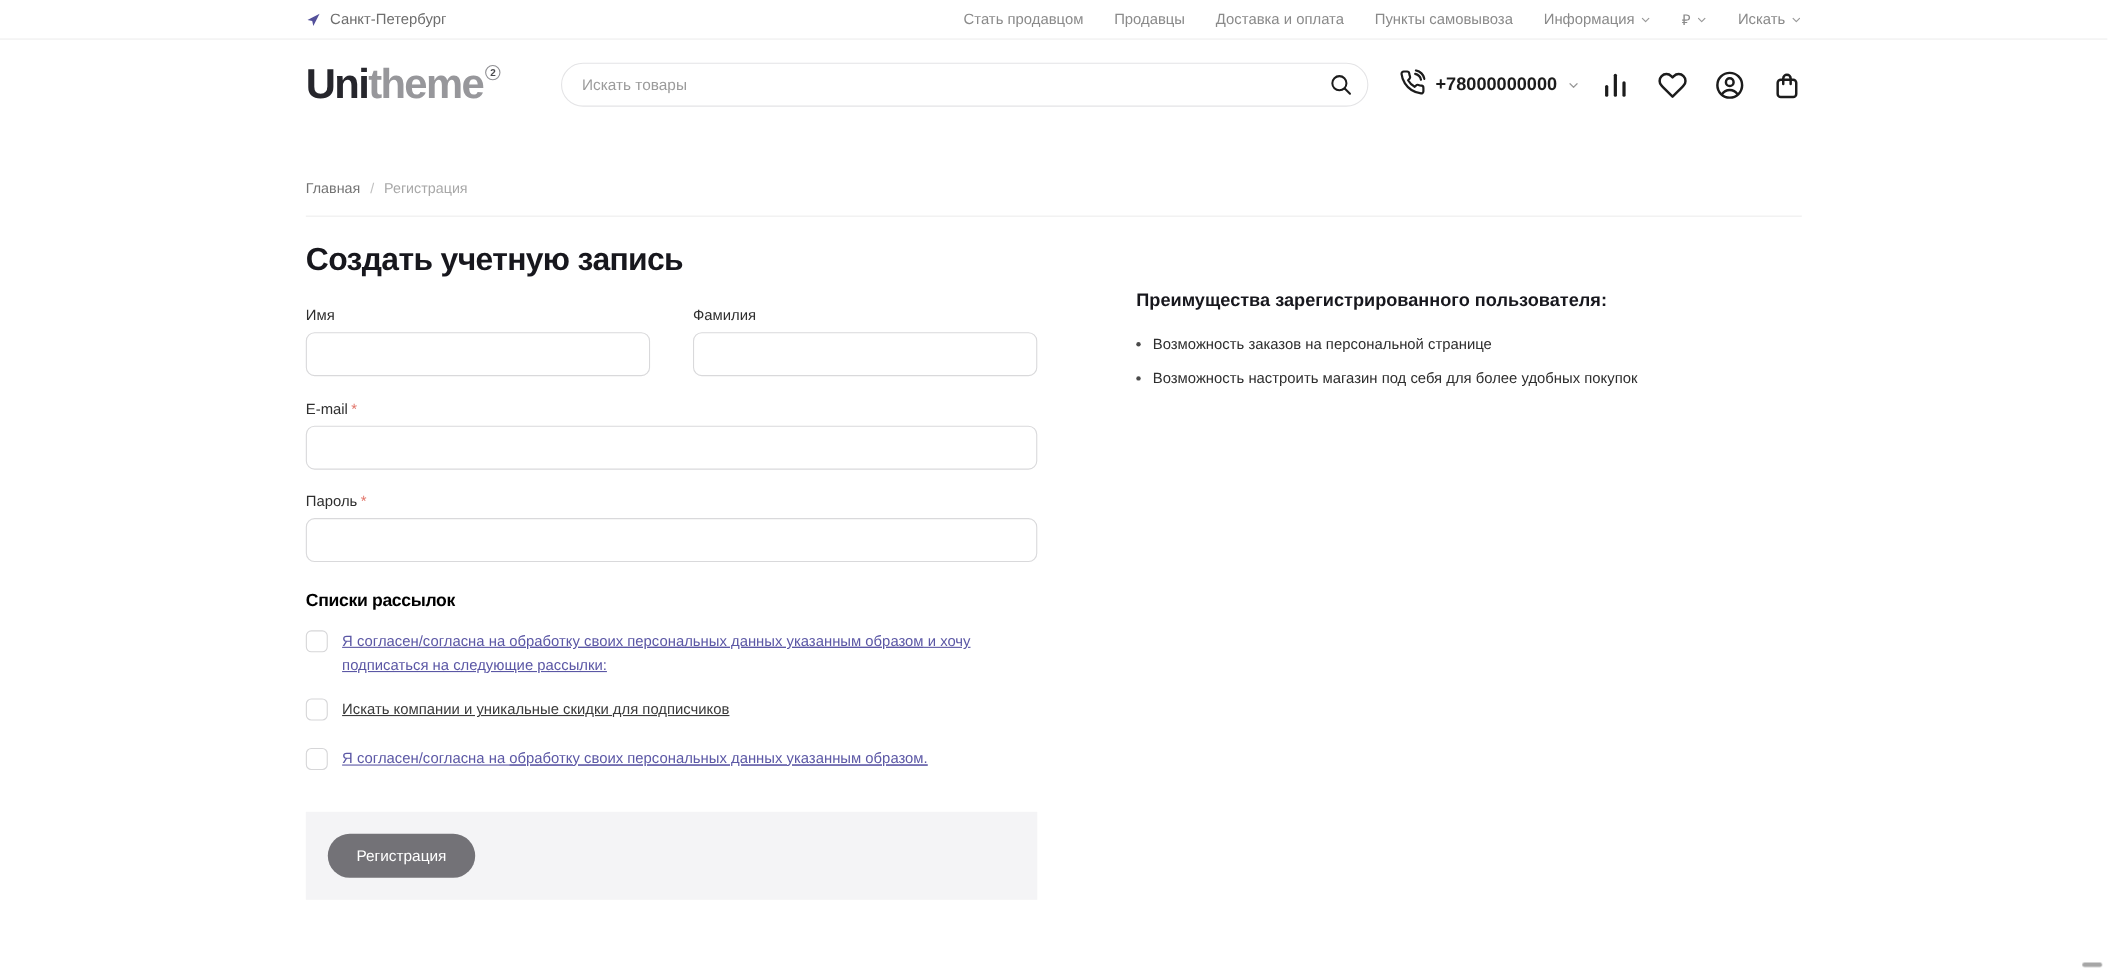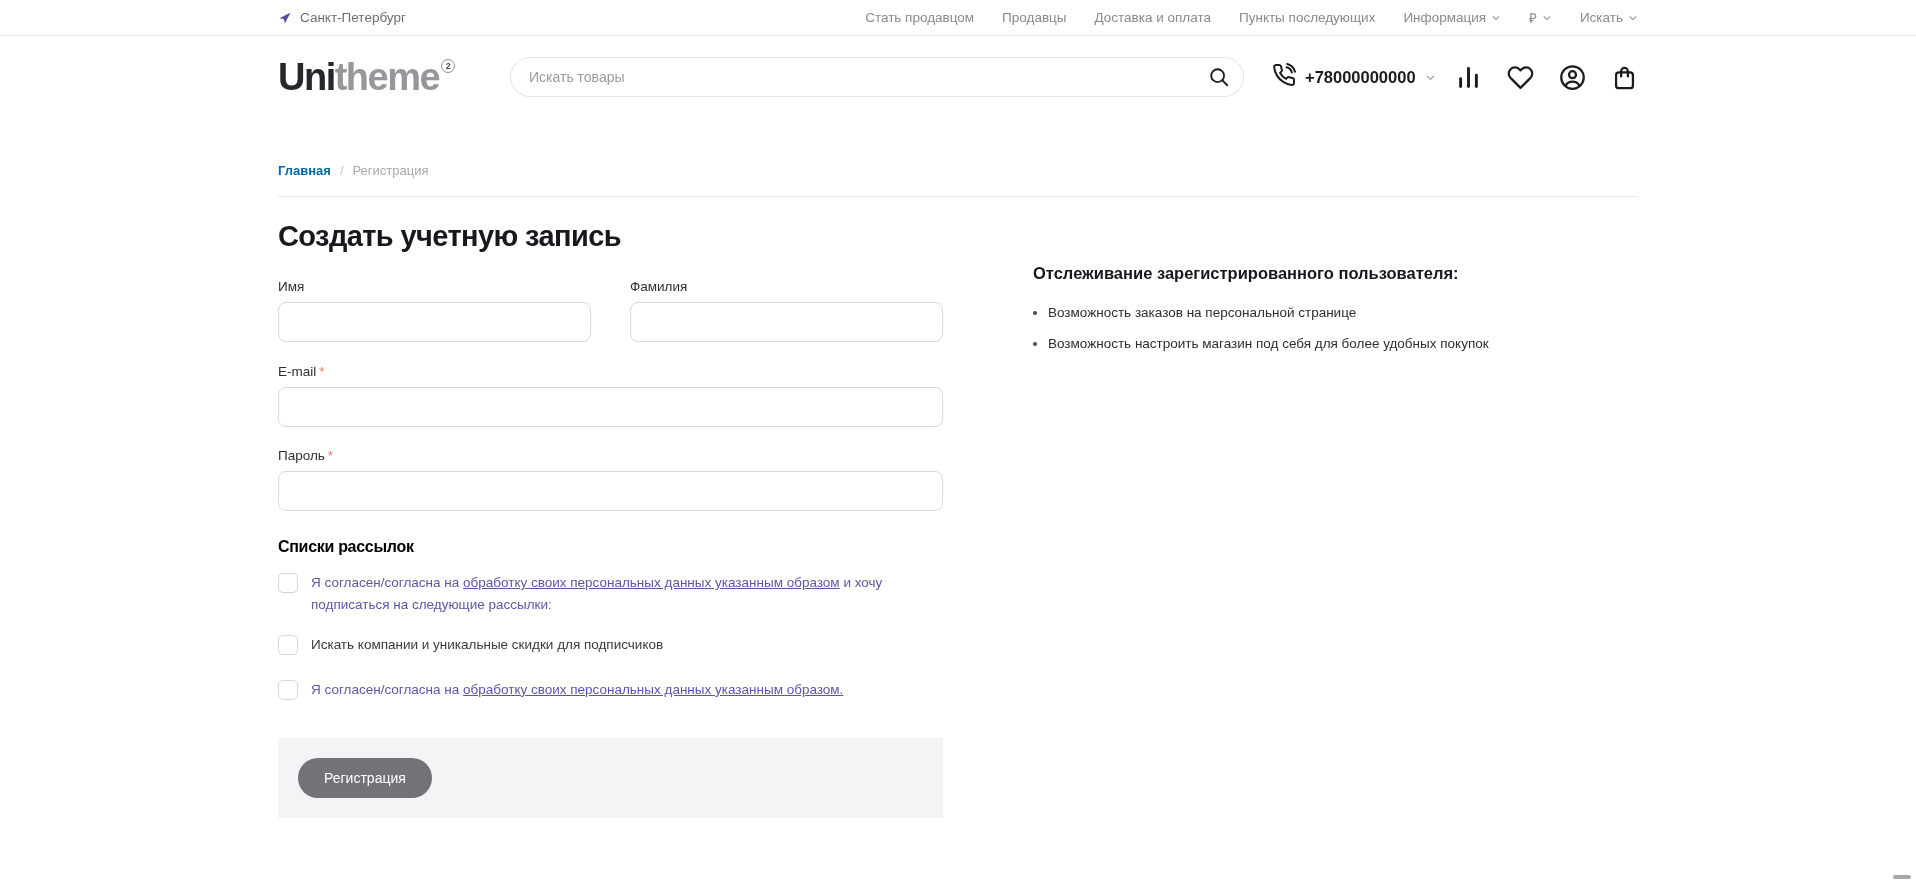--- a/index.html
+++ b/index.html
@@ -33,21 +33,21 @@
   .search input::placeholder { color:#9b9b9b; }
   .search-btn { position:absolute; right:14px; top:9px; width:22px; height:22px; background:none; border:none; padding:0; cursor:pointer; }
   .phone-wrap { display:flex; align-items:center; gap:9px; margin-left:28px; cursor:pointer; white-space:nowrap; }
   .phone-num { font-size:16.5px; font-weight:bold; color:#1c1c1c; }
   .hicons { display:flex; align-items:center; gap:25px; margin-left:auto; }
   .hicon { width:27px; height:27px; cursor:pointer; }
   .hicon svg { display:block; }
 
   
   .crumbs { display:flex; align-items:center; gap:9px; padding:17px 0 18px; border-bottom:1px solid #ededed; font-size:13px; }
-  .crumb-home { color:#0369a1; cursor:pointer;font-weight:bold; }
+  .crumb-home { color:#737373; cursor:pointer; }
   .crumb-sep { color:#c0c0c0; }
   .crumb-cur { color:#a8a8a8; }
 
   
   .main { display:flex; align-items:flex-start; padding-top:23px; }
   .form-col { width:665px; flex:none; }
   .benefits-col { margin-left:90px; width:605px; padding-top:44px; }
 
   h1.page-title { margin:0 0 26px; font-size:29px; font-weight:bold; color:#17171d; letter-spacing:-0.6px; }
 
@@ -62,21 +62,21 @@
   .phone-group { display:flex; align-items:stretch; height:40px; border:1px solid #d9d9db; border-radius:8px; background:#fff; overflow:hidden; }
   .phone-group input { flex:1; border:none; outline:none; padding:0 14px; font-size:14px; color:#333; font-family:inherit; }
   .phone-group input::placeholder { color:#9b9b9b; }
   .flag-addon { width:46px; border-left:1px solid #dcdcde; display:flex; align-items:center; justify-content:center; cursor:pointer; }
   .flag { width:20px; height:14px; border-radius:2px; overflow:hidden; box-shadow:inset 0 0 0 1px rgba(0,0,0,0.12); }
   .flag div { height:33.33%; }
 
   .newsletter-title { margin:27px 0 16px; font-size:16px; font-weight:bold; color:#000000; letter-spacing:-0.3px; }
   .check-row { display:flex; align-items:flex-start; gap:13px; margin-bottom:19px; cursor:pointer; }
   .checkbox { flex:none; width:20px; height:20px; border:1px solid #d6d6d8; border-radius:5px; background:#fff; margin-top:1px; }
-  .check-text { font-size:13.5px; line-height:1.6; color:#3a3a3a; }
+  .check-text { font-size:13.5px; line-height:1.6; color:#3a3a3a;text-decoration:underline; }
   .check-text.purple { color:#5b57a5; }
   .ilink { color:inherit; text-decoration:underline; cursor:pointer; }
 
   .submit-panel { margin-top:38px; background:#f4f4f6; padding:20px; width:665px; }
   .submit-btn { height:40px; padding:0 26px; border:none; border-radius:20px; background:#737277; color:#ffffff; font-size:14px; cursor:pointer; font-family:inherit; }
 
   .benefits-title { margin:0 0 21px; font-size:16.5px; font-weight:bold; color:#17171d; }
   .benefits-list { margin:0; padding:0; list-style:none; }
   .benefits-list li { display:flex; align-items:flex-start; gap:11px; font-size:13.5px; color:#2e2e2e; margin-bottom:13px; line-height:18px; }
   .bullet-dot { flex:none; width:4px; height:4px; border-radius:50%; background:#4a4a4a; margin-top:7px; }
@@ -93,21 +93,21 @@
         <svg width="14" height="14" viewBox="0 0 24 24">
             <path d="M2.6 12.3 L21.5 2.5 L11.7 21.6 L10 13.9 Z" fill="#54519b"></path>
           </svg>
       </span>
       <span>Санкт-Петербург</span>
     </div>
     <div class="topbar-menu">
       <span class="tlink">Стать продавцом</span>
       <span class="tlink">Продавцы</span>
       <span class="tlink">Доставка и оплата</span>
-      <span class="tlink">Пункты последующих</span>
+      <span class="tlink">Пункты самовывоза</span>
       <span class="drop">
         <span>Информация</span>
         <svg class="chev" width="10" height="10" viewBox="0 0 24 24" fill="none" stroke="#9a9a9a" stroke-width="2.6" stroke-linecap="round" stroke-linejoin="round">
             <polyline points="5 9 12 16 19 9"></polyline>
           </svg>
       </span>
       <span class="drop">
         <span>₽</span>
         <svg class="chev" width="10" height="10" viewBox="0 0 24 24" fill="none" stroke="#9a9a9a" stroke-width="2.6" stroke-linecap="round" stroke-linejoin="round">
             <polyline points="5 9 12 16 19 9"></polyline>
@@ -237,21 +237,21 @@
         <span>Я согласен/согласна на </span><span class="ilink">обработку своих персональных данных указанным образом.</span>
       </span>
     </div>
 
     <div class="submit-panel">
       <button class="submit-btn">Регистрация</button>
     </div>
   </div>
 
   <div class="benefits-col">
-    <div class="benefits-title">Отслеживание зарегистрированного пользователя:</div>
+    <div class="benefits-title">Преимущества зарегистрированного пользователя:</div>
     <ul class="benefits-list">
       <li>
           <span class="bullet-dot"></span>
           <span>Возможность заказов на персональной странице</span>
         </li>
       <li>
           <span class="bullet-dot"></span>
           <span>Возможность настроить магазин под себя для более удобных покупок</span>
         </li>
     </ul>

